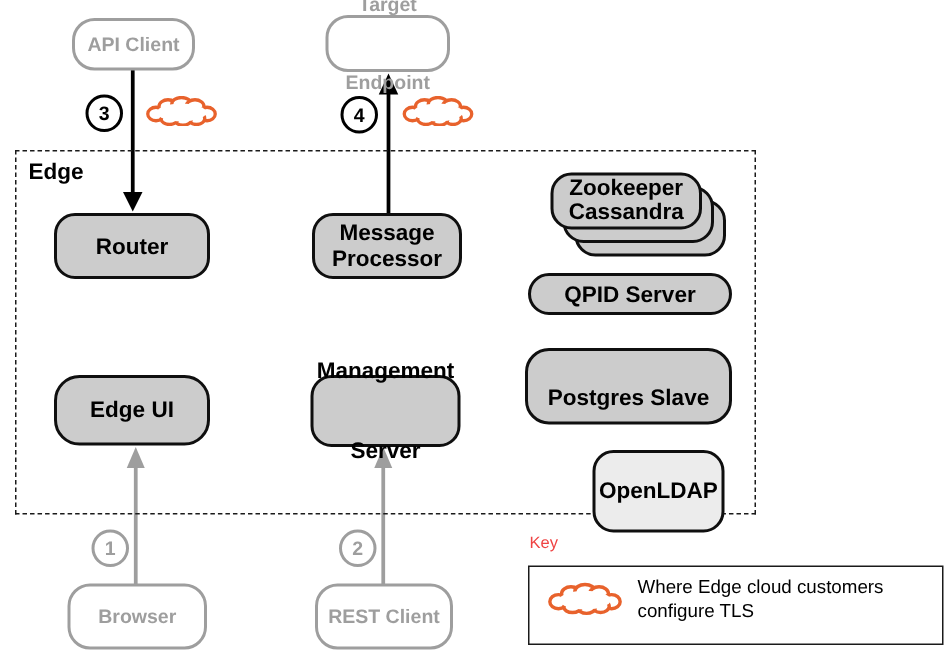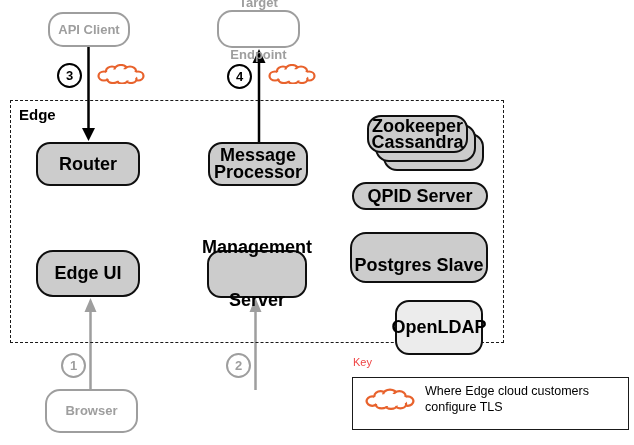--- a/index.html
+++ b/index.html
@@ -10,21 +10,21 @@
   }
   .layer { position:absolute; left:0; top:0; pointer-events:none; }
 
   .ext {
     position:absolute; background:#fff; border:2px solid #9e9e9e; border-radius:15px;
     color:#9e9e9e; font-weight:bold; font-size:13px; line-height:16px;
     display:flex; flex-direction:column; align-items:center; justify-content:center; text-align:center;
   }
   .node {
     position:absolute; background:#cccccc; border:2.5px solid #0f0f0f; border-radius:14px;
-    color:#000; font-weight:bold; font-size:18px; line-height:17px;
+    color:#000; font-weight:bold; font-size:15px; line-height:17px;
     display:flex; flex-direction:column; align-items:center; justify-content:center; text-align:center;
   }
   .node.pill { border-radius:14px; }
   .node.light { background:#ececec; }
   .node.bottom-align { justify-content:flex-end; padding-bottom:7px; }
 
   .dashed-box { position:absolute; left:10px; top:100px; width:494px; height:243px; border:1.5px dashed #1a1a1a; }
   .edge-label { position:absolute; left:8px; top:5px; font-size:15px; font-weight:bold; color:#000; }
 
   .badge {
@@ -145,20 +145,23 @@
   <div class="badge gray" style="left:61px; top:353px;">
     <span>1</span>
   </div>
   <div class="badge gray" style="left:226px; top:353px;">
     <span>2</span>
   </div>
 
   <div class="ext" style="left:45px; top:389px; width:93px; height:44px;">
     <span>Browser</span>
   </div>
+  <div class="ext" style="left:210px; top:389px; width:92px; height:44px;">
+    <span>REST Client</span>
+  </div>
 
   <div class="key-title">Key</div>
   <div class="key-box">
     <svg class="cloud" style="left:12px; top:9px;" width="50" height="24" viewBox="0 0 48 20">
         <use href="#cloudShape"></use>
       </svg>
     <div class="key-text">
       <div>Where Edge cloud customers</div>
       <div>configure TLS</div>
     </div>

